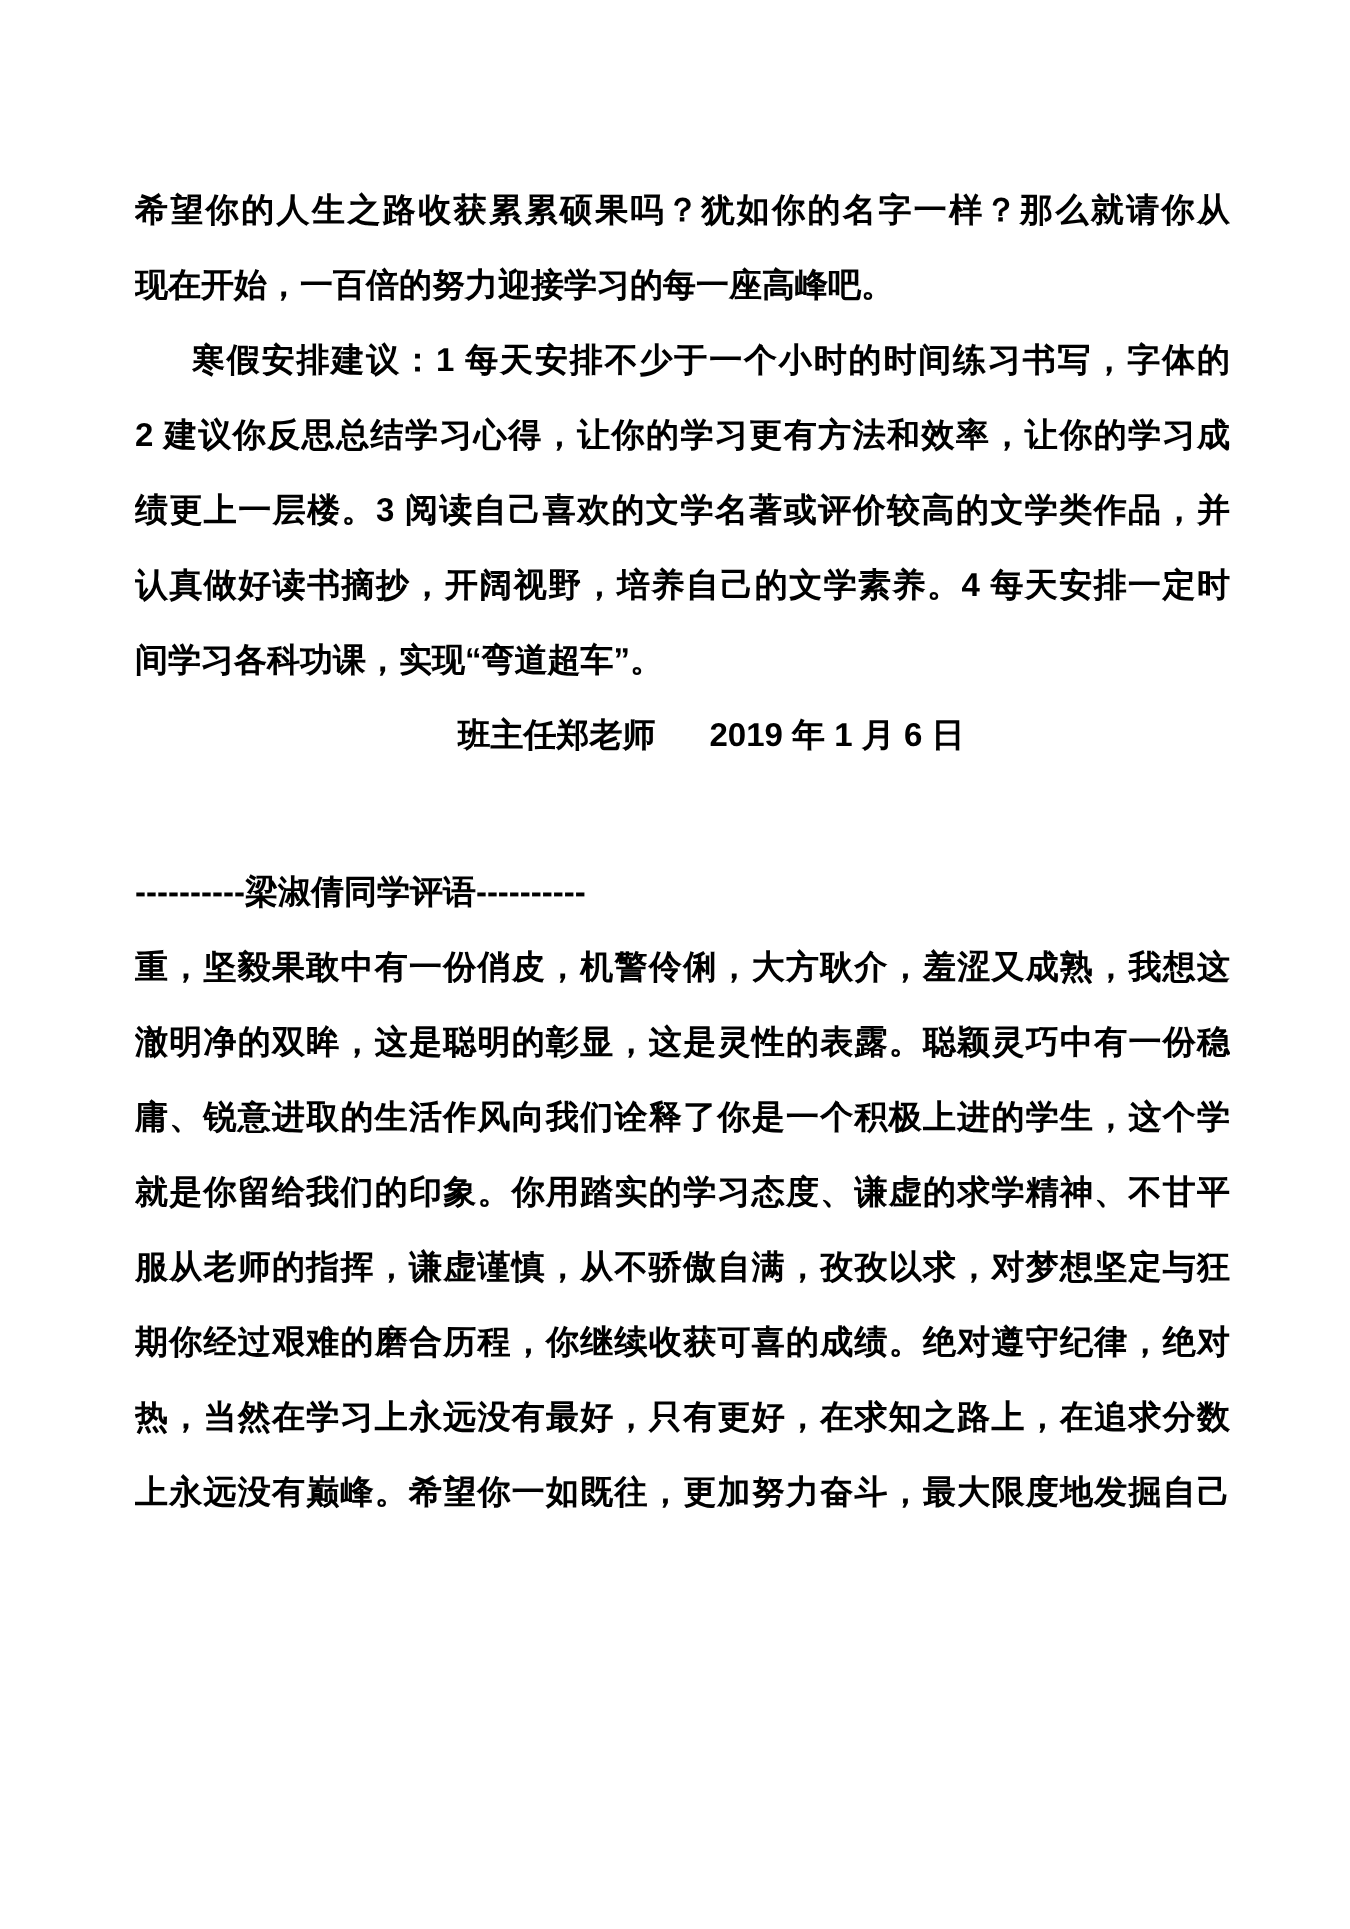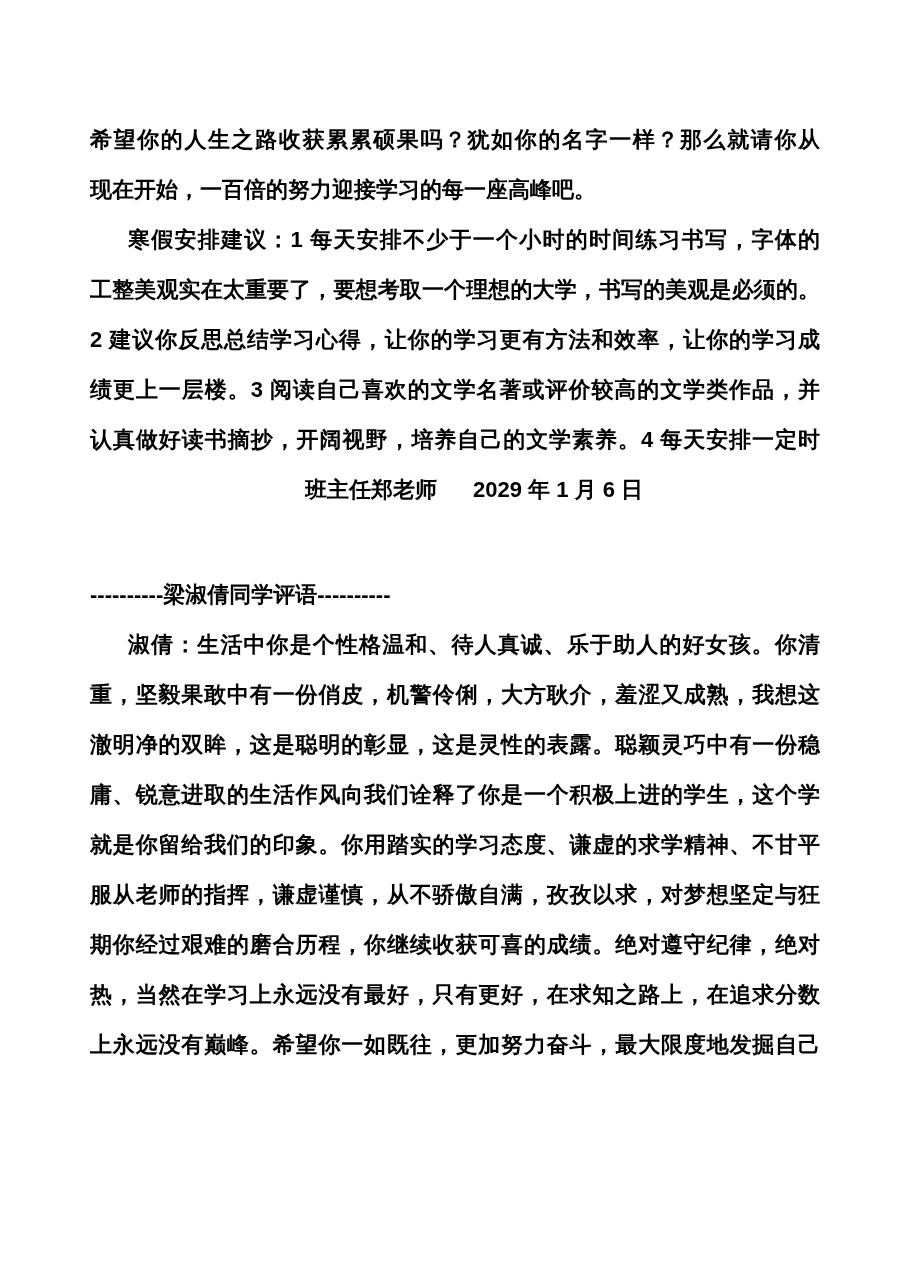--- a/index.html
+++ b/index.html
@@ -54,39 +54,38 @@
   <div class="content">
 
     <section>
       <div class="para">
           <div class="line">希望你的人生之路收获累累硕果吗？犹如你的名字一样？那么就请你从</div>
           <div class="line short">现在开始，一百倍的努力迎接学习的每一座高峰吧。</div>
         </div>
 
       <div class="para">
           <div class="line indent">寒假安排建议：1 每天安排不少于一个小时的时间练习书写，字体的</div>
-          <div class="line">工整美观实在太重要了，要想考取一个理想的大学，书写的美观是必须的。</div>
           <div class="line">2 建议你反思总结学习心得，让你的学习更有方法和效率，让你的学习成</div>
           <div class="line">绩更上一层楼。3 阅读自己喜欢的文学名著或评价较高的文学类作品，并</div>
           <div class="line">认真做好读书摘抄，开阔视野，培养自己的文学素养。4 每天安排一定时</div>
+          <div class="line short">间学习各科功课，实现“弯道超车”。</div>
         </div>
 
       <div class="line signature">
         <span>班主任郑老师</span>
-        <span>2029 年 1 月 6 日</span>
+        <span>2019 年 1 月 6 日</span>
       </div>
     </section>
 
     <div class="section-gap"></div>
 
     <section>
       <div class="line short">----------梁淑倩同学评语----------</div>
 
       <div class="para">
-          <div class="line indent">淑倩：生活中你是个性格温和、待人真诚、乐于助人的好女孩。你清</div>
           <div class="line">重，坚毅果敢中有一份俏皮，机警伶俐，大方耿介，羞涩又成熟，我想这</div>
           <div class="line">澈明净的双眸，这是聪明的彰显，这是灵性的表露。聪颖灵巧中有一份稳</div>
           <div class="line">庸、锐意进取的生活作风向我们诠释了你是一个积极上进的学生，这个学</div>
           <div class="line">就是你留给我们的印象。你用踏实的学习态度、谦虚的求学精神、不甘平</div>
           <div class="line">服从老师的指挥，谦虚谨慎，从不骄傲自满，孜孜以求，对梦想坚定与狂</div>
           <div class="line">期你经过艰难的磨合历程，你继续收获可喜的成绩。绝对遵守纪律，绝对</div>
           <div class="line">热，当然在学习上永远没有最好，只有更好，在求知之路上，在追求分数</div>
           <div class="line">上永远没有巅峰。希望你一如既往，更加努力奋斗，最大限度地发掘自己</div>
         </div>
     </section>

